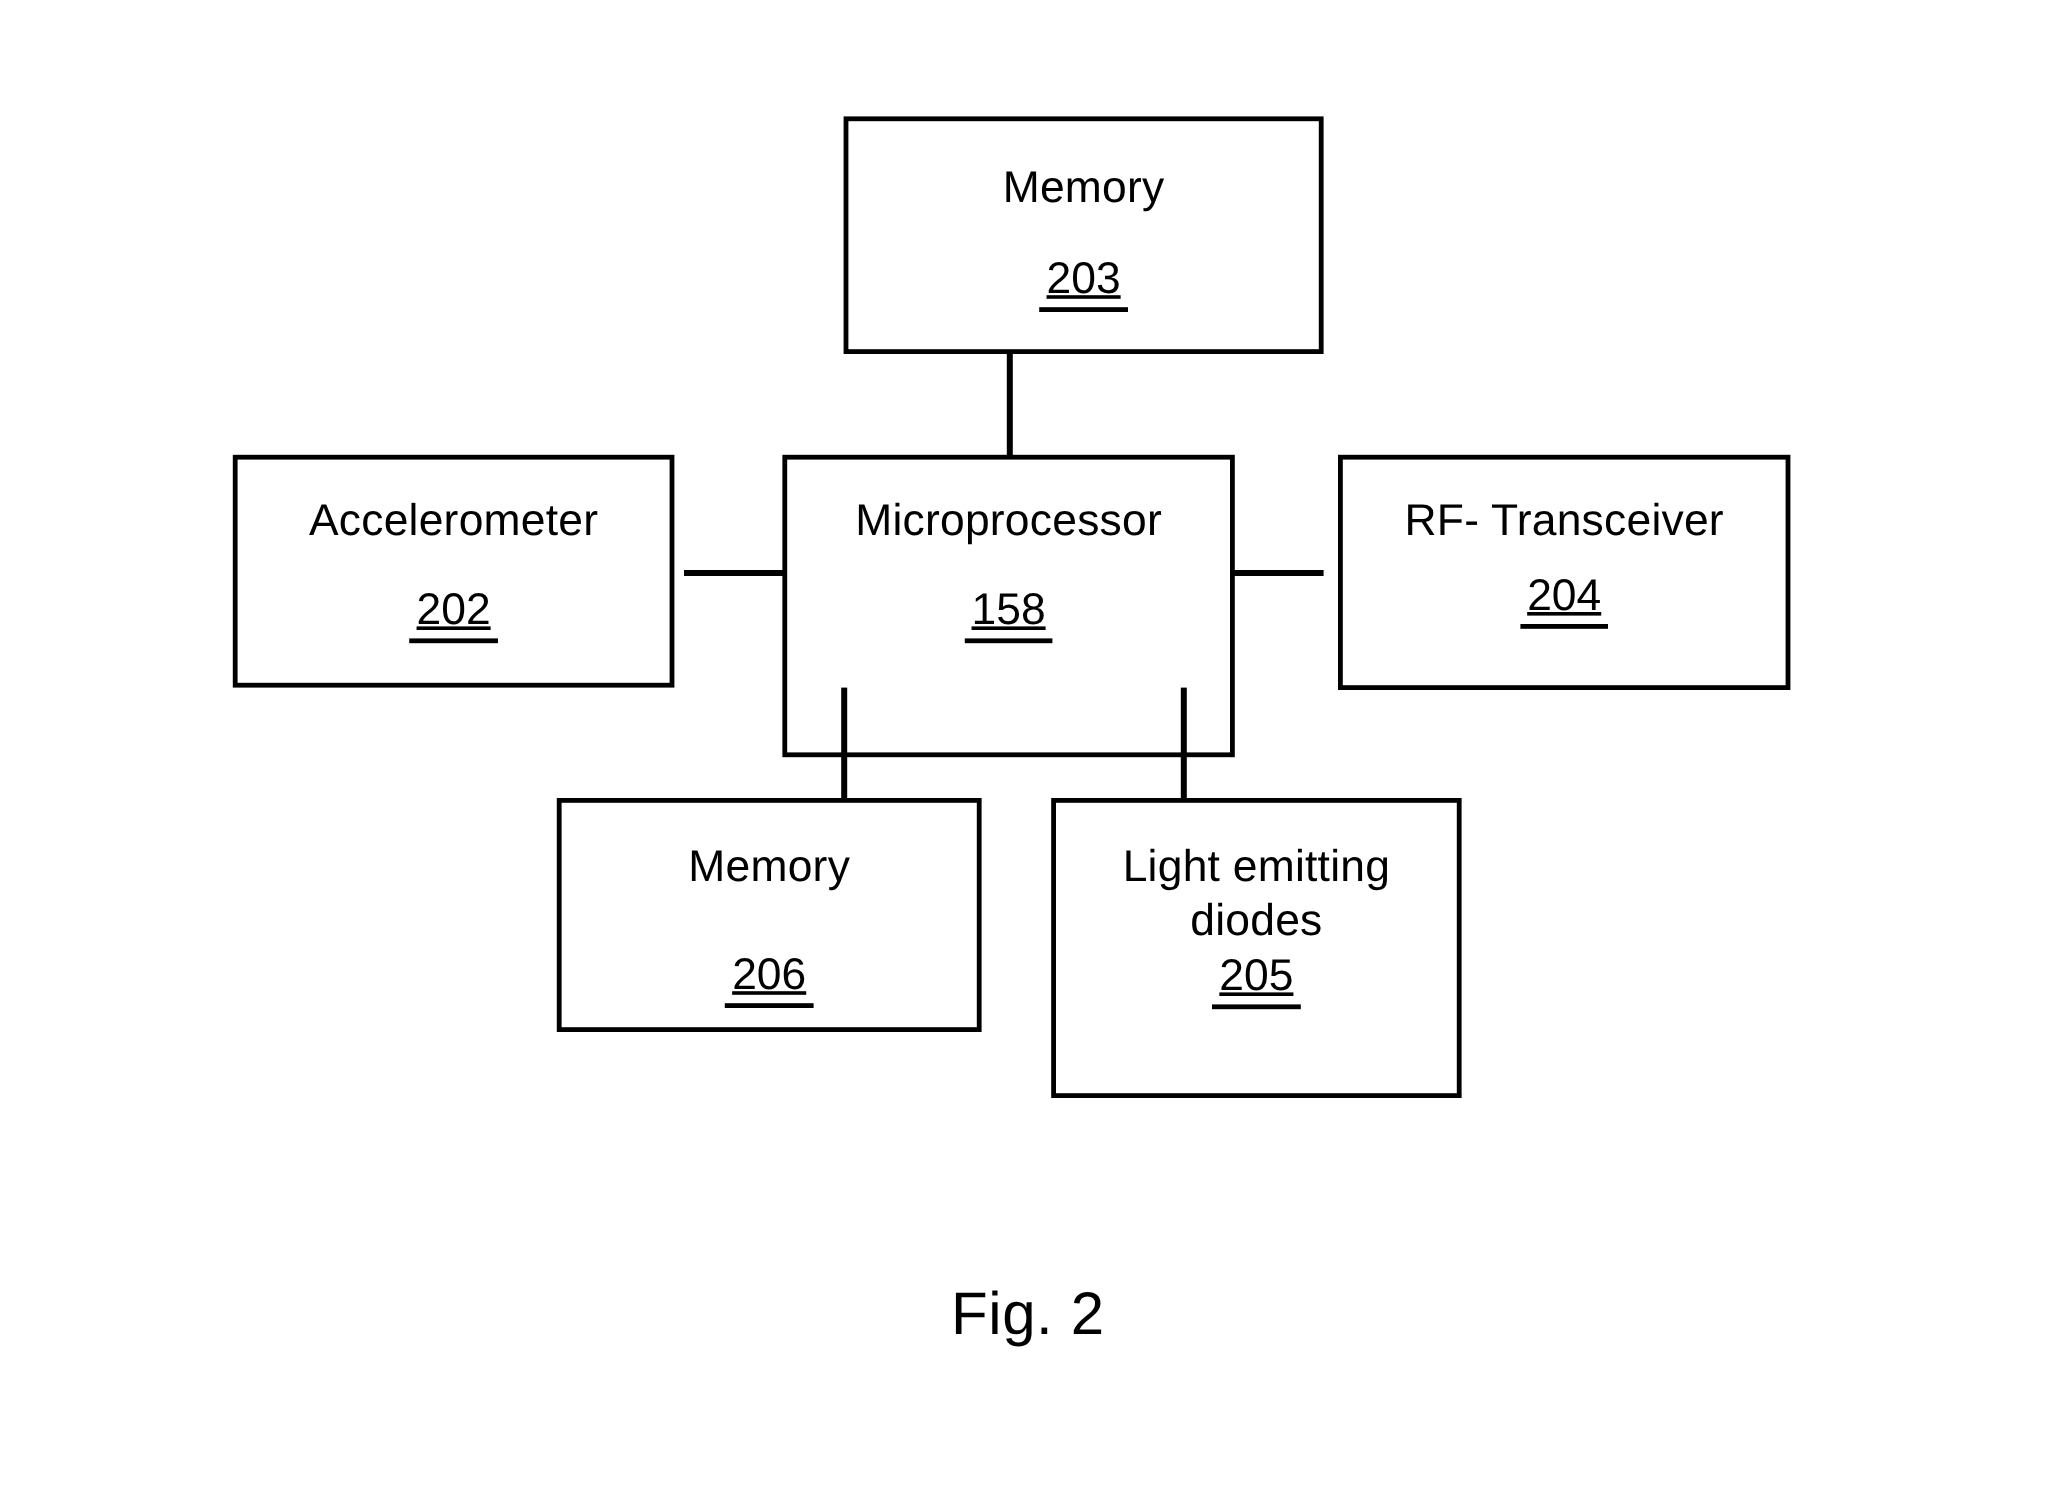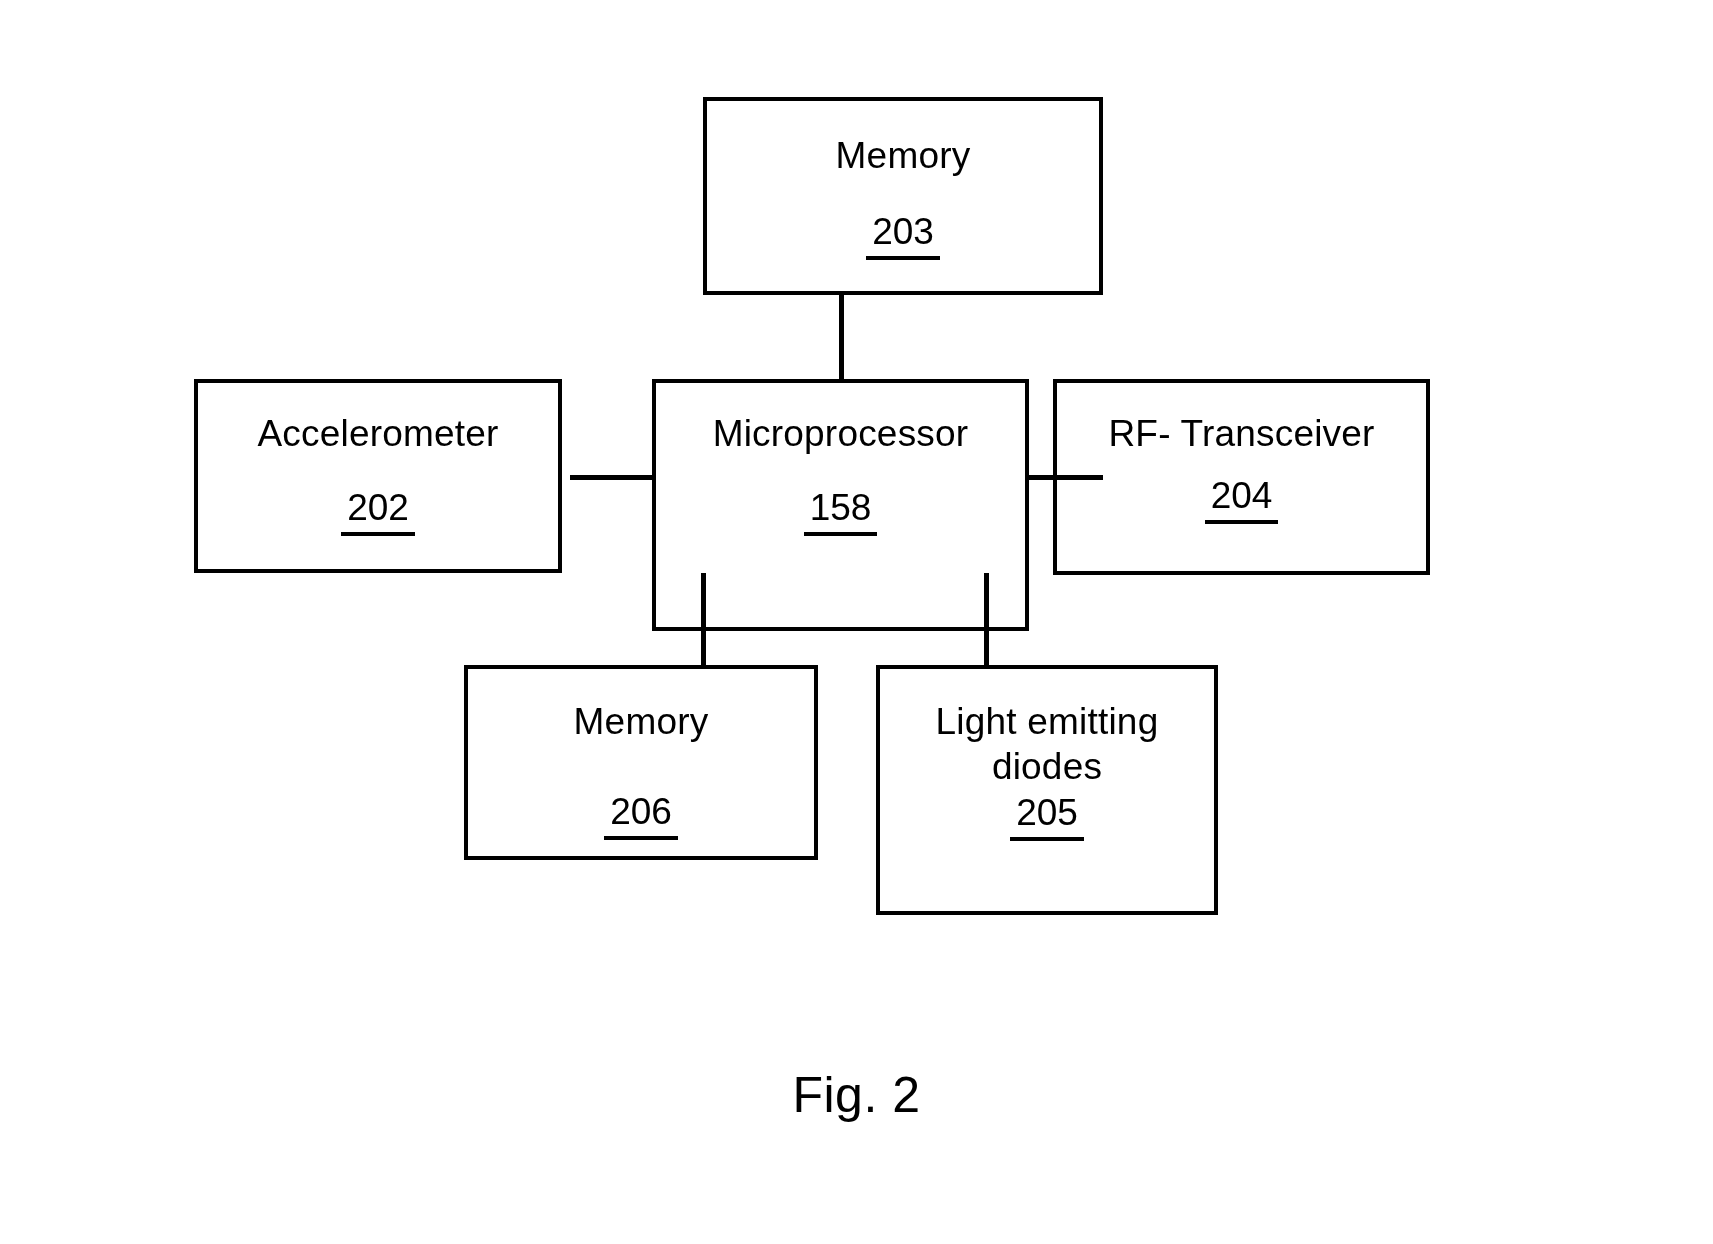--- a/index.html
+++ b/index.html
@@ -35,41 +35,42 @@
     white-space: pre-line;
     letter-spacing: 0.2px;
   }
   .block-ref {
     font-size: 37px;
     line-height: 43px;
     text-align: center;
     border-bottom: 4px solid #000000;
     padding: 0 6px 3px 6px;
     display: inline-block;
+    text-decoration: underline;
   }
   .ref-wrap {
     display: flex;
     justify-content: center;
     width: 100%;
   }
 
   
   #block-memory        { left: 688px; top: 97px;  width: 400px; height: 198px; margin-left: 15px; }
   #block-memory .block-label { margin-top: 32px; }
   #block-memory .ref-wrap    { margin-top: 32px; }
 
   #block-microprocessor { left: 652px; top: 379px; width: 377px; height: 252px; }
   #block-microprocessor .block-label { margin-top: 28px; }
   #block-microprocessor .ref-wrap    { margin-top: 30px; }
 
   #block-accelerometer { left: 194px; top: 379px; width: 368px; height: 194px; }
   #block-accelerometer .block-label { margin-top: 28px; }
   #block-accelerometer .ref-wrap    { margin-top: 30px; }
 
-  #block-rf-transceiver { left: 1053px; top: 379px; width: 377px; height: 196px; }
+  #block-rf-transceiver { left: 1115px; top: 379px; width: 377px; height: 196px; }
   #block-rf-transceiver .block-label { margin-top: 28px; }
   #block-rf-transceiver .ref-wrap    { margin-top: 18px; }
 
   #block-screen { left: 464px; top: 665px; width: 354px; height: 195px; }
   #block-screen .block-label { margin-top: 30px; }
   #block-screen .ref-wrap    { margin-top: 46px; }
 
   #block-leds { left: 876px; top: 665px; width: 342px; height: 250px; }
   #block-leds .block-label { margin-top: 30px; }
   #block-leds .ref-wrap    { margin-top: 2px; }

